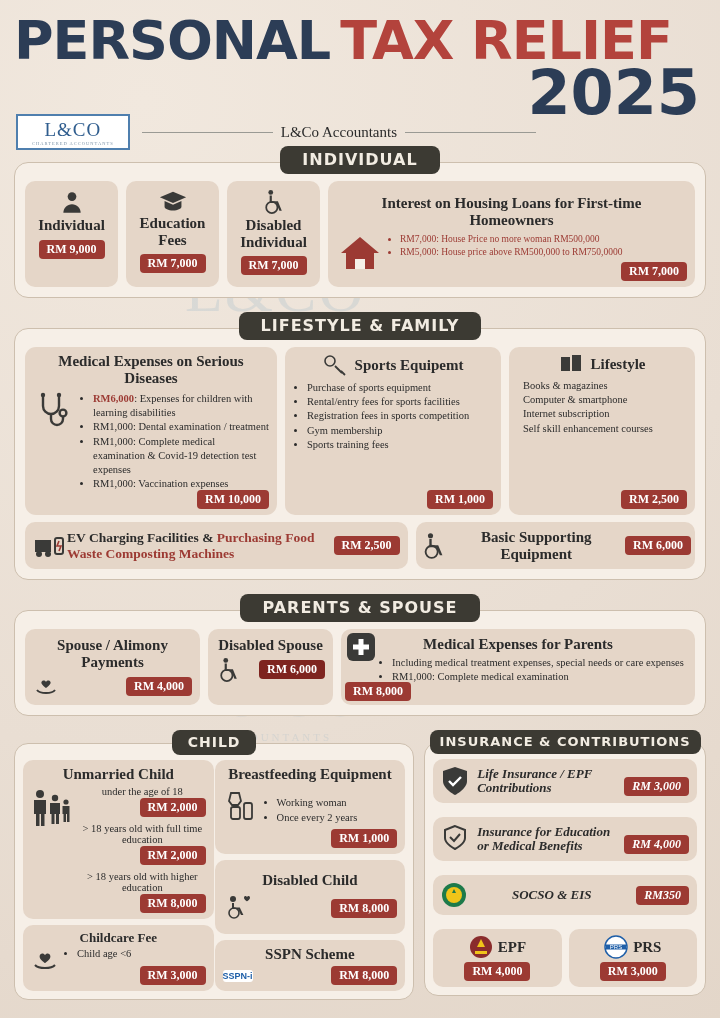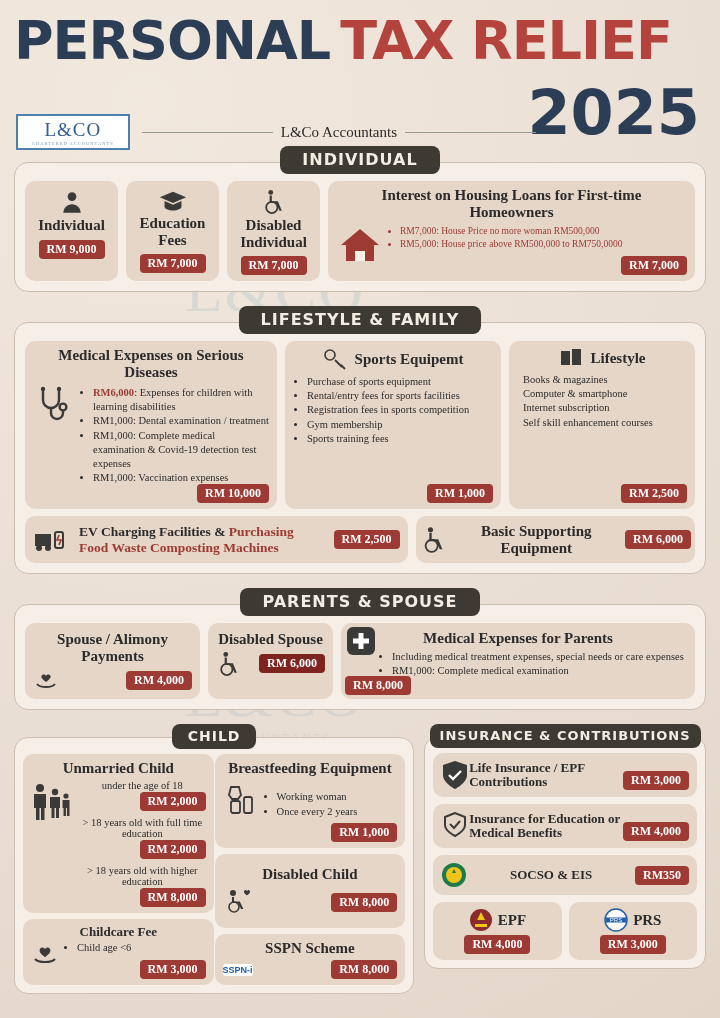--- a/index.html
+++ b/index.html
@@ -41,21 +41,21 @@
   .t-personal, .t-tax, .t-relief {
     font-family:"DejaVu Sans", sans-serif;
     font-weight:bold;
     font-size:54px;
     line-height:1;
     letter-spacing:-1px;
   }
   .t-personal { color:#2c3d56; }
   .t-tax { color:#b3433c; }
   .year {
-    position:absolute; right:6px; top:68px;
+    position:absolute; right:6px; top:48px;
     font-family:"DejaVu Sans", sans-serif;
     font-weight:bold; font-size:62px; color:#2c3d56; line-height:1;
   }
   .sub-row {
     position:absolute; left:2px; top:100px;
     display:flex; align-items:center; gap:12px; width:520px;
   }
   .logo-box {
     border:2px solid #4f7fae;
     background:#fff;
@@ -118,48 +118,48 @@
   .ttl { font-size:15px; font-weight:bold; text-align:center; line-height:1.1; }
   .ttl.sm { font-size:13px; }
   ul.bul { margin:2px 0 0 14px; padding:0; font-size:10.5px; line-height:1.35; }
   ul.bul li { margin:0; }
   .icon { display:inline-block; vertical-align:middle; }
 
   
   .ind-row { display:flex; gap:8px; align-items:stretch; }
   .ind-card { width:93px; text-align:center; padding-top:8px; }
   .ind-card .ttl { margin:2px 0 5px; }
-  .house-card { flex:1; padding:6px 10px; }
+  .house-card { flex:1; padding:14px 10px; }
   .house-card .ttl { font-size:15px; margin-bottom:3px; }
   .house-inner { display:flex; gap:8px; align-items:flex-start; }
 
   
   .life-row { display:flex; gap:8px; }
   .life-a { flex:1.18;border-radius:11px; }
   .life-b { flex:1; }
   .life-c { flex:0.85; }
   .life-row2 { display:flex; gap:8px; margin-top:7px; }
-  .ev-card { flex:1.35; display:flex; align-items:center; gap:12px; padding:8px; }
+  .ev-card { flex:1.35; display:flex; align-items:center; gap:0; padding:8px; }
   .bse-card { flex:1; display:flex; align-items:center; gap:8px; padding:4px; justify-content:center; }
 
   
   .par-row { display:flex; gap:8px; }
   .par-a { width:175px; text-align:center; padding-top:8px; }
   .par-b { width:125px; text-align:center; padding-top:8px; }
   .par-c { flex:1; padding:7px 9px; }
 
   
   .bottom { display:flex; gap:10px; margin-top:14px; align-items:flex-start; }
   .child-col { flex:1.42; }
   .ins-col { flex:1; }
   .child-grid { display:flex; gap:1px; }
   .cg-left { flex:1; display:flex; flex-direction:column; gap:6px; }
   .cg-right { flex:1; display:flex; flex-direction:column; gap:6px; }
   .mini { text-align:center; }
-  .ins-item { display:flex; align-items:center; padding:7px 8px; margin-bottom:7px; }
+  .ins-item { display:flex; align-items:center; gap:8px; padding:7px 8px; margin-bottom:14px;font-style:italic; }
   .right-align { text-align:right; }
   .flexrow { display:flex; align-items:center; gap:6px; }
   .spacer { flex:1; }
   .amt-right { position:absolute; right:8px; bottom:6px; }
   svg { display:block; }
 </style>
 </head>
 <body>
 
 <div class="page">

